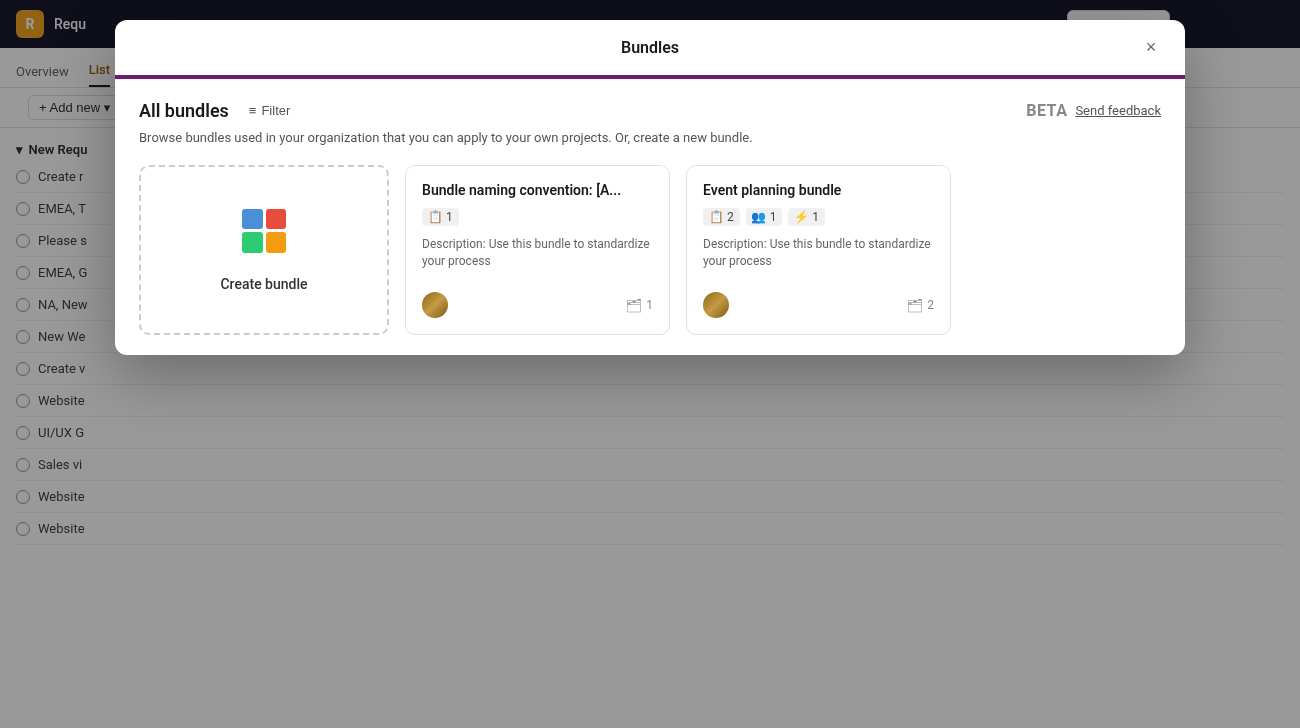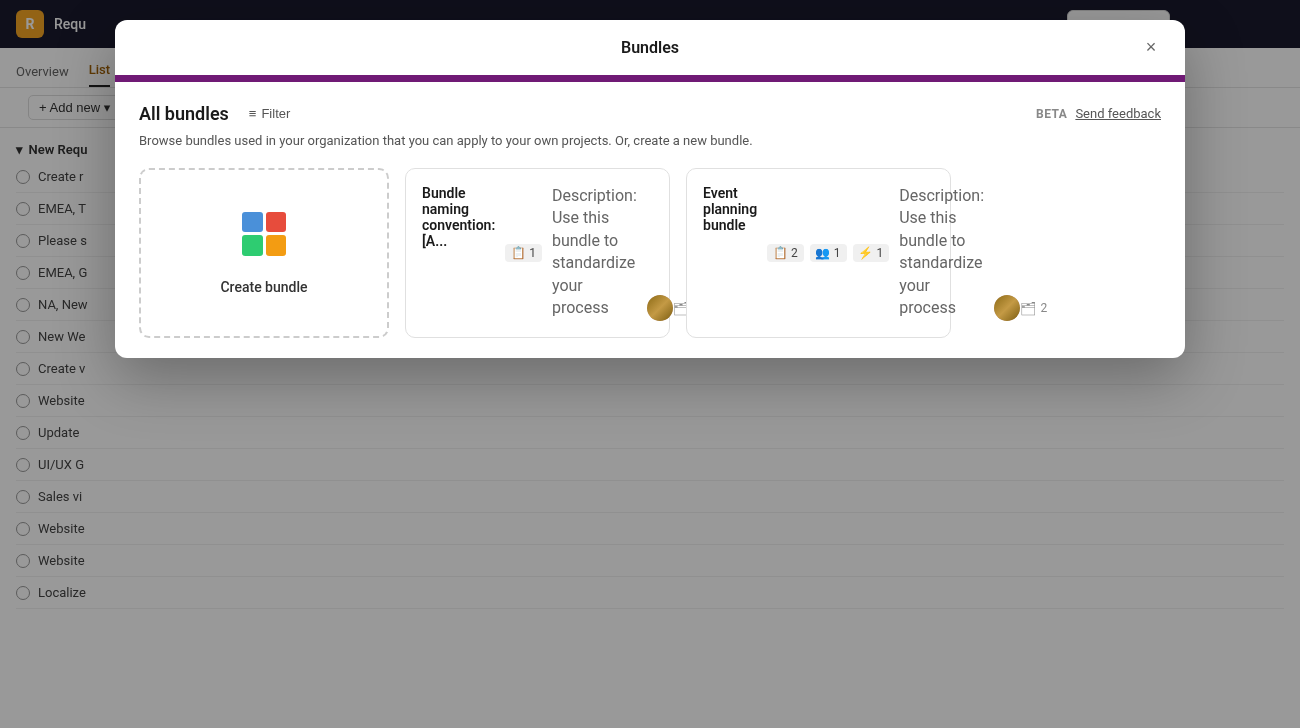--- a/index.html
+++ b/index.html
@@ -132,21 +132,21 @@
       display: flex;
       flex-direction: column;
       box-shadow: 0 20px 60px rgba(0,0,0,0.3);
     }
 
     .modal-header {
       display: flex;
       align-items: center;
       justify-content: center;
       padding: 18px 24px;
-      border-bottom: 7px solid #701a75;
+      border-bottom: 4px solid #701a75;
       position: relative;
     }
 
     .modal-title {
       font-size: 16px;
       font-weight: 600;
       color: #1a1a1a;
     }
 
     .modal-close {
@@ -206,21 +206,21 @@
       border-radius: 4px;
     }
 
     .beta-area {
       display: flex;
       align-items: center;
       gap: 8px;
     }
 
     .beta-badge {
-      font-size: 12px;
+      font-size: 16px;
       font-weight: 700;
       color: #888;
       letter-spacing: 0.5px;
     }
 
     .feedback-link {
       font-size: 13px;
       color: #555;
       text-decoration: underline;
       cursor: pointer;
@@ -272,21 +272,21 @@
       font-weight: 500;
     }
 
     
     .bundle-card {
       width: 265px;
       border: 1px solid #e0e0e0;
       border-radius: 10px;
       padding: 16px;
       display: flex;
-      flex-direction: row;
+      flex-direction: column;
       gap: 10px;
       cursor: pointer;
       background: #fff;
       transition: box-shadow 0.15s;
     }
 
     .bundle-card-title {
       font-size: 14px;
       font-weight: 600;
       color: #1a1a1a;
@@ -307,21 +307,21 @@
       padding: 2px 6px;
       font-size: 12px;
       color: #444;
     }
 
     .tag-icon {
       font-size: 12px;
     }
 
     .bundle-desc {
-      font-size: 16px;
+      font-size: 12px;
       color: #666;
       line-height: 1.4;
     }
 
     .bundle-card-footer {
       display: flex;
       align-items: center;
       justify-content: space-between;
       margin-top: auto;
     }
@@ -433,41 +433,33 @@
           <div class="task-row">
             <div class="task-check"></div>
             <span>Create v</span>
           </div>
           <div class="task-row">
             <div class="task-check"></div>
             <span>Website</span>
           </div>
           <div class="task-row">
             <div class="task-check"></div>
-            <span>Update</span>
-          </div>
-          <div class="task-row">
-            <div class="task-check"></div>
             <span>UI/UX G</span>
           </div>
           <div class="task-row">
             <div class="task-check"></div>
             <span>Sales vi</span>
           </div>
           <div class="task-row">
             <div class="task-check"></div>
             <span>Website</span>
           </div>
           <div class="task-row">
             <div class="task-check"></div>
             <span>Website</span>
-          </div>
-          <div class="task-row">
-            <div class="task-check"></div>
-            <span>Localize</span>
           </div>
         </div>
     </div>
   </div>
 </div>
 
 <div class="overlay">
   <div class="modal">
 
     <div class="modal-header">

